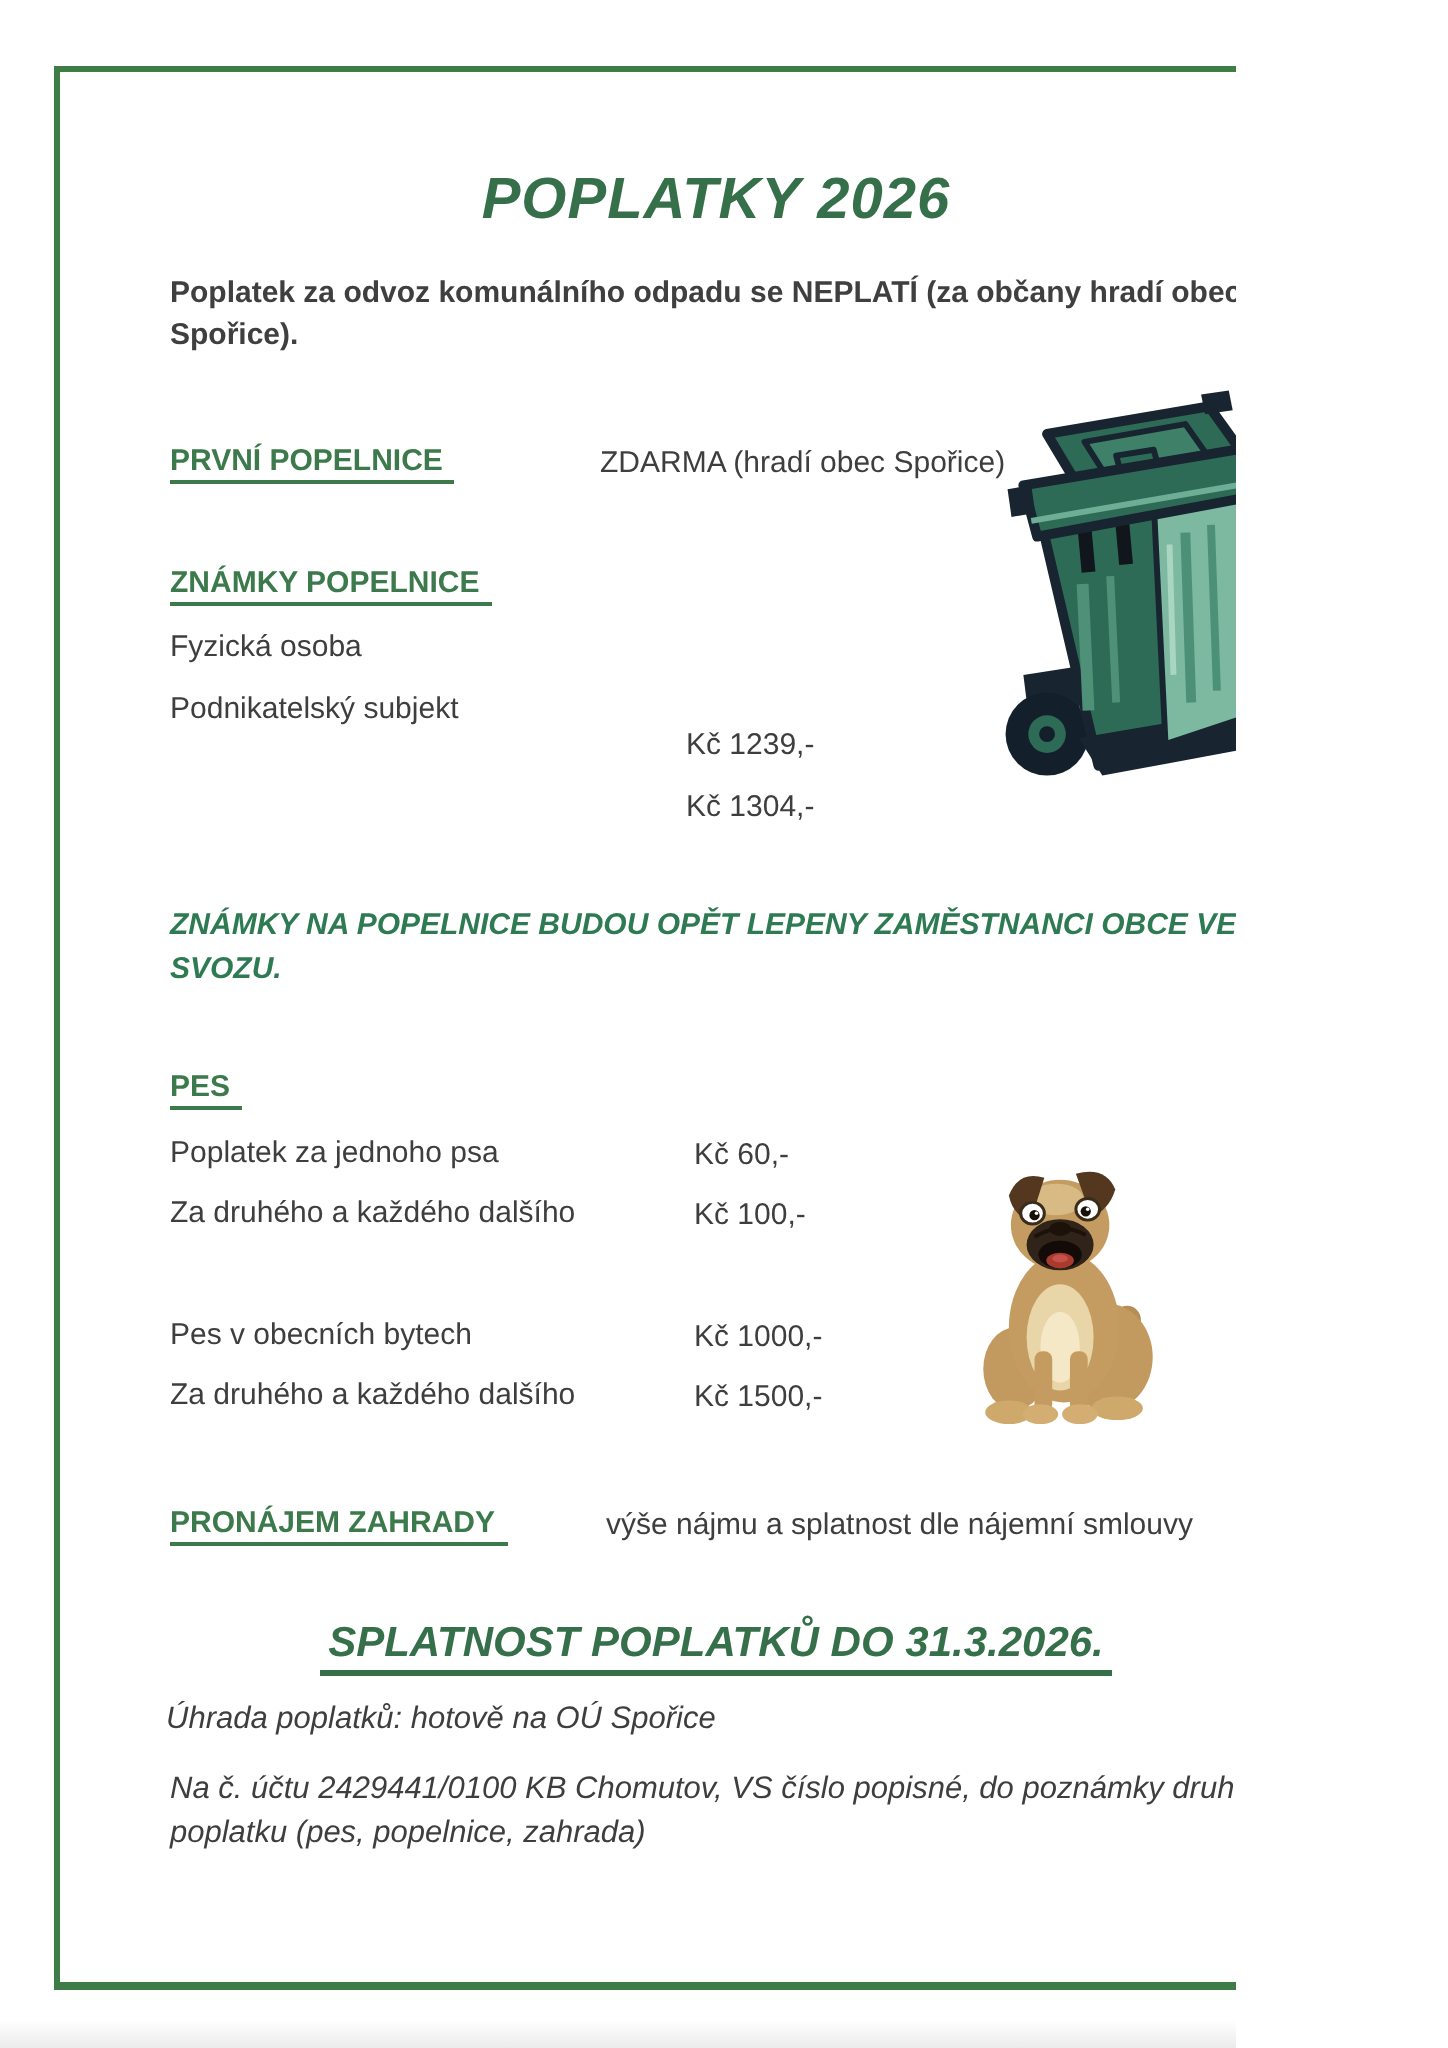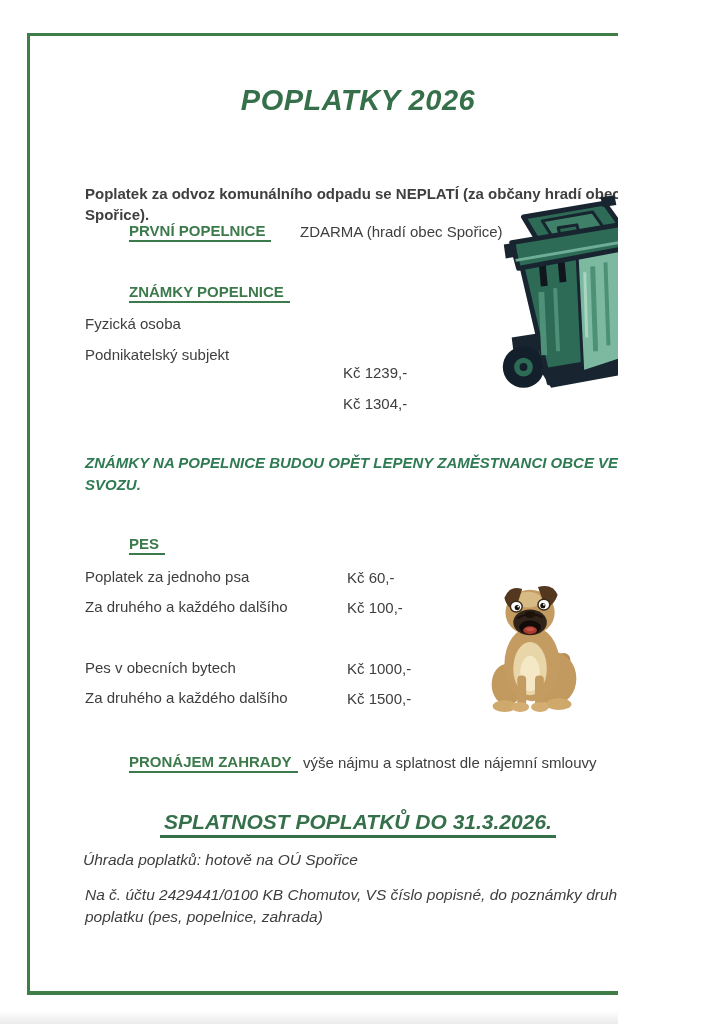--- a/index.html
+++ b/index.html
@@ -12,26 +12,26 @@
     left:27px; top:33px; width:662px; height:962px; box-sizing:border-box;
     border-style:solid; border-color:#3f7d47; border-width:3px 6px 4px 3px;
   }
   .title {
     left:27px; top:84px; width:662px; text-align:center;
     font-size:29px; font-weight:bold; font-style:italic; color:#35704a;
     letter-spacing:0.5px;
   }
   .intro {
     left:85px; top:136px; width:552px;
-    font-size:15px; font-weight:bold; line-height:21px; color:#3f3f3f;margin-top:47px;
+    font-size:15px; font-weight:bold; line-height:21px; color:#3f3f3f;
   }
   .row { left:85px; width:578px; font-size:15px; }
   .heading {
     color:#3c7a4c; font-weight:bold; display:inline-block;
-    border-bottom:2px solid #3c7a4c; padding:0 6px 1px 0;margin-left:44px;
+    border-bottom:2px solid #3c7a4c; padding:0 6px 1px 0;
   }
   .val { position:absolute; top:1px; white-space:nowrap; }
   .v215 { left:215px; } .v258 { left:258px;margin-top:48px; } .v262 { left:262px; } .v218 { left:218px; }
   .note {
     left:85px; top:400px; width:578px; font-size:15px; font-weight:bold;
     font-style:italic; line-height:22px; color:#3f3f3f;
   }
   .stamps {
     left:85px; top:452px; width:596px; font-size:15px; font-weight:bold;
     font-style:italic; line-height:22px; color:#2e7a52;

